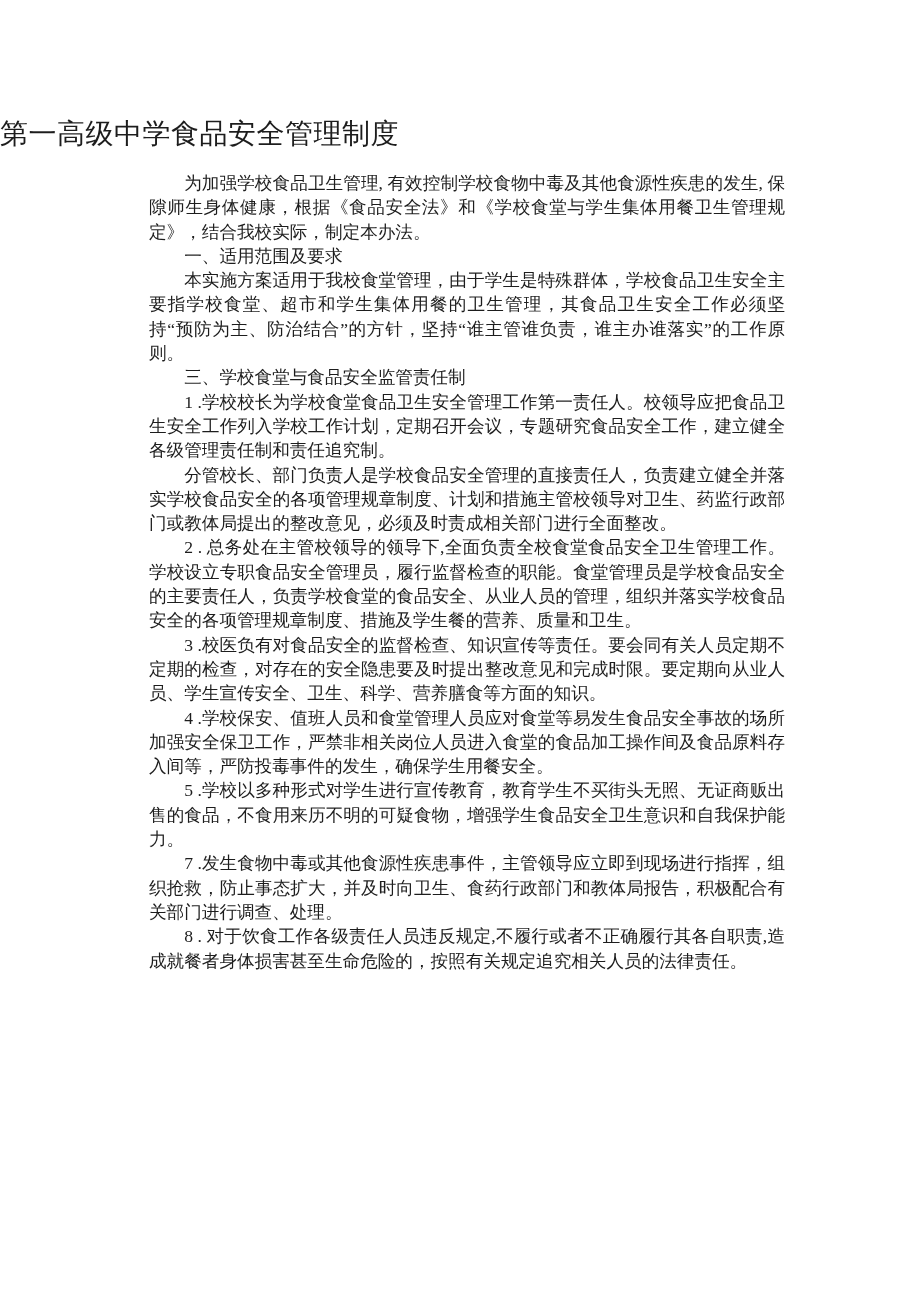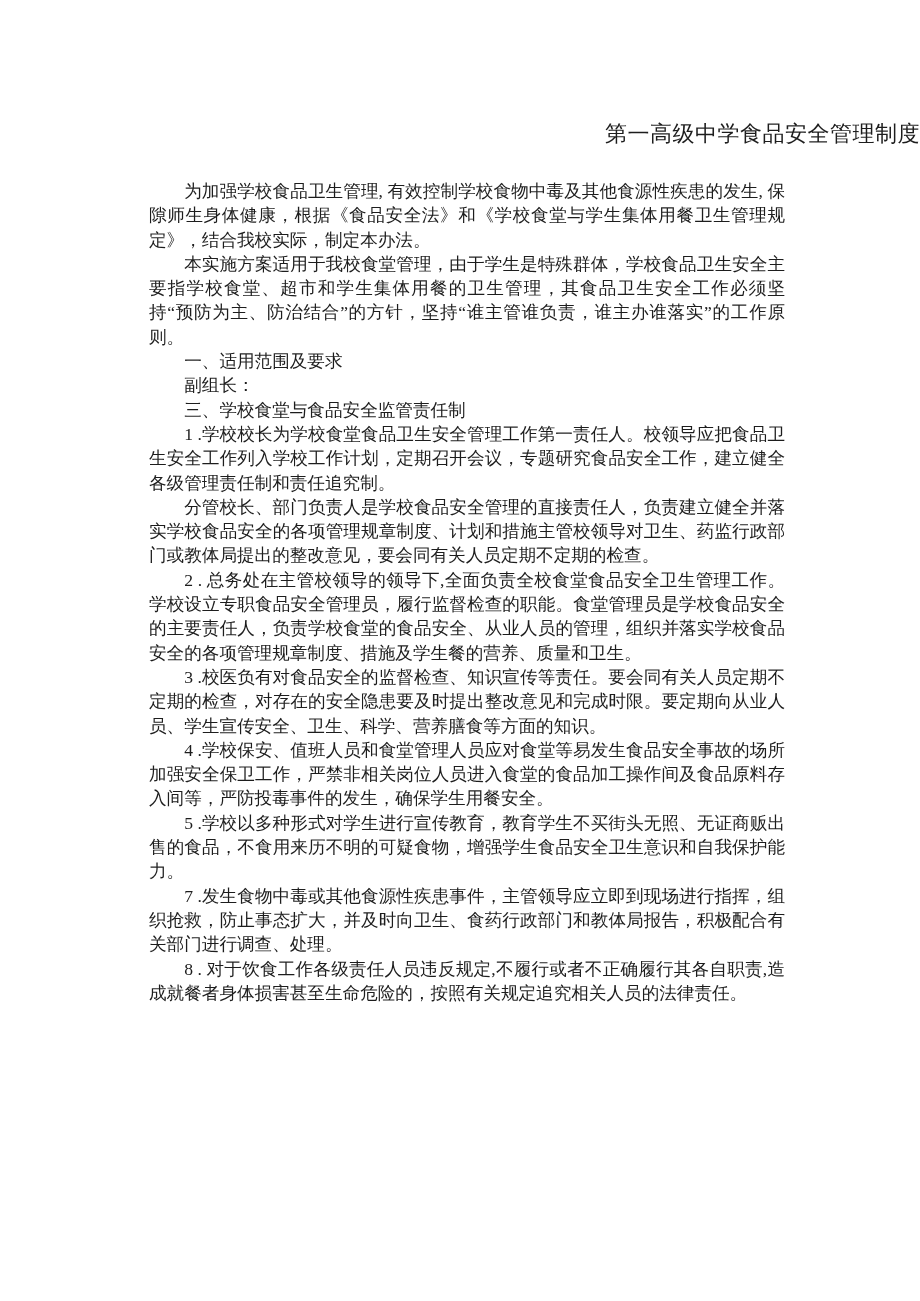--- a/index.html
+++ b/index.html
@@ -19,29 +19,29 @@
     position: absolute;
     left: 0;
     top: 0;
     width: 920px;
     height: 1301px;
     background: #ffffff;
   }
   .doc-title {
     margin: 0;
     padding-top: 119px;
-    font-size: 22px;
+    font-size: 28px;
     line-height: 30px;
     font-weight: normal;
-    text-align: right;
+    text-align: left;
     letter-spacing: 0.5px;
     color: #1d1d1d;
   }
   .doc-body {
-    margin-top: 30px;
+    margin-top: 22px;
     margin-left: 149px;
     width: 636px;
     font-size: 17.6px;
     line-height: 24.3px;
     text-align: justify;
     color: #1d1d1d;
   }
   .doc-body p {
     margin: 0;
     padding: 0;
@@ -49,26 +49,25 @@
     word-break: break-all;
   }
 </style>
 </head>
 <body>
 
 <div class="page">
   <h1 class="doc-title">第一高级中学食品安全管理制度</h1>
   <div class="doc-body">
     <p>为加强学校食品卫生管理, 有效控制学校食物中毒及其他食源性疾患的发生, 保隙师生身体健康，根据《食品安全法》和《学校食堂与学生集体用餐卫生管理规定》，结合我校实际，制定本办法。</p>
+    <p>一、适用范围及要求</p>
     <p>本实施方案适用于我校食堂管理，由于学生是特殊群体，学校食品卫生安全主要指学校食堂、超市和学生集体用餐的卫生管理，其食品卫生安全工作必须坚持“预防为主、防治结合”的方针，坚持“谁主管谁负责，谁主办谁落实”的工作原则。</p>
-    <p>一、适用范围及要求</p>
-    <p>副组长：</p>
     <p>三、学校食堂与食品安全监管责任制</p>
     <p>1 .学校校长为学校食堂食品卫生安全管理工作第一责任人。校领导应把食品卫生安全工作列入学校工作计划，定期召开会议，专题研究食品安全工作，建立健全各级管理责任制和责任追究制。</p>
-    <p>分管校长、部门负责人是学校食品安全管理的直接责任人，负责建立健全并落实学校食品安全的各项管理规章制度、计划和措施主管校领导对卫生、药监行政部门或教体局提出的整改意见，要会同有关人员定期不定期的检查。</p>
+    <p>分管校长、部门负责人是学校食品安全管理的直接责任人，负责建立健全并落实学校食品安全的各项管理规章制度、计划和措施主管校领导对卫生、药监行政部门或教体局提出的整改意见，必须及时责成相关部门进行全面整改。</p>
     <p>2 . 总务处在主管校领导的领导下,全面负责全校食堂食品安全卫生管理工作。学校设立专职食品安全管理员，履行监督检查的职能。食堂管理员是学校食品安全的主要责任人，负责学校食堂的食品安全、从业人员的管理，组织并落实学校食品安全的各项管理规章制度、措施及学生餐的营养、质量和卫生。</p>
     <p>3 .校医负有对食品安全的监督检查、知识宣传等责任。要会同有关人员定期不定期的检查，对存在的安全隐患要及时提出整改意见和完成时限。要定期向从业人员、学生宣传安全、卫生、科学、营养膳食等方面的知识。</p>
     <p>4 .学校保安、值班人员和食堂管理人员应对食堂等易发生食品安全事故的场所加强安全保卫工作，严禁非相关岗位人员进入食堂的食品加工操作间及食品原料存入间等，严防投毒事件的发生，确保学生用餐安全。</p>
     <p>5 .学校以多种形式对学生进行宣传教育，教育学生不买街头无照、无证商贩出售的食品，不食用来历不明的可疑食物，增强学生食品安全卫生意识和自我保护能力。</p>
     <p>7 .发生食物中毒或其他食源性疾患事件，主管领导应立即到现场进行指挥，组织抢救，防止事态扩大，并及时向卫生、食药行政部门和教体局报告，积极配合有关部门进行调查、处理。</p>
     <p>8 . 对于饮食工作各级责任人员违反规定,不履行或者不正确履行其各自职责,造成就餐者身体损害甚至生命危险的，按照有关规定追究相关人员的法律责任。</p>
   </div>
 </div>
 
 </body></html>

